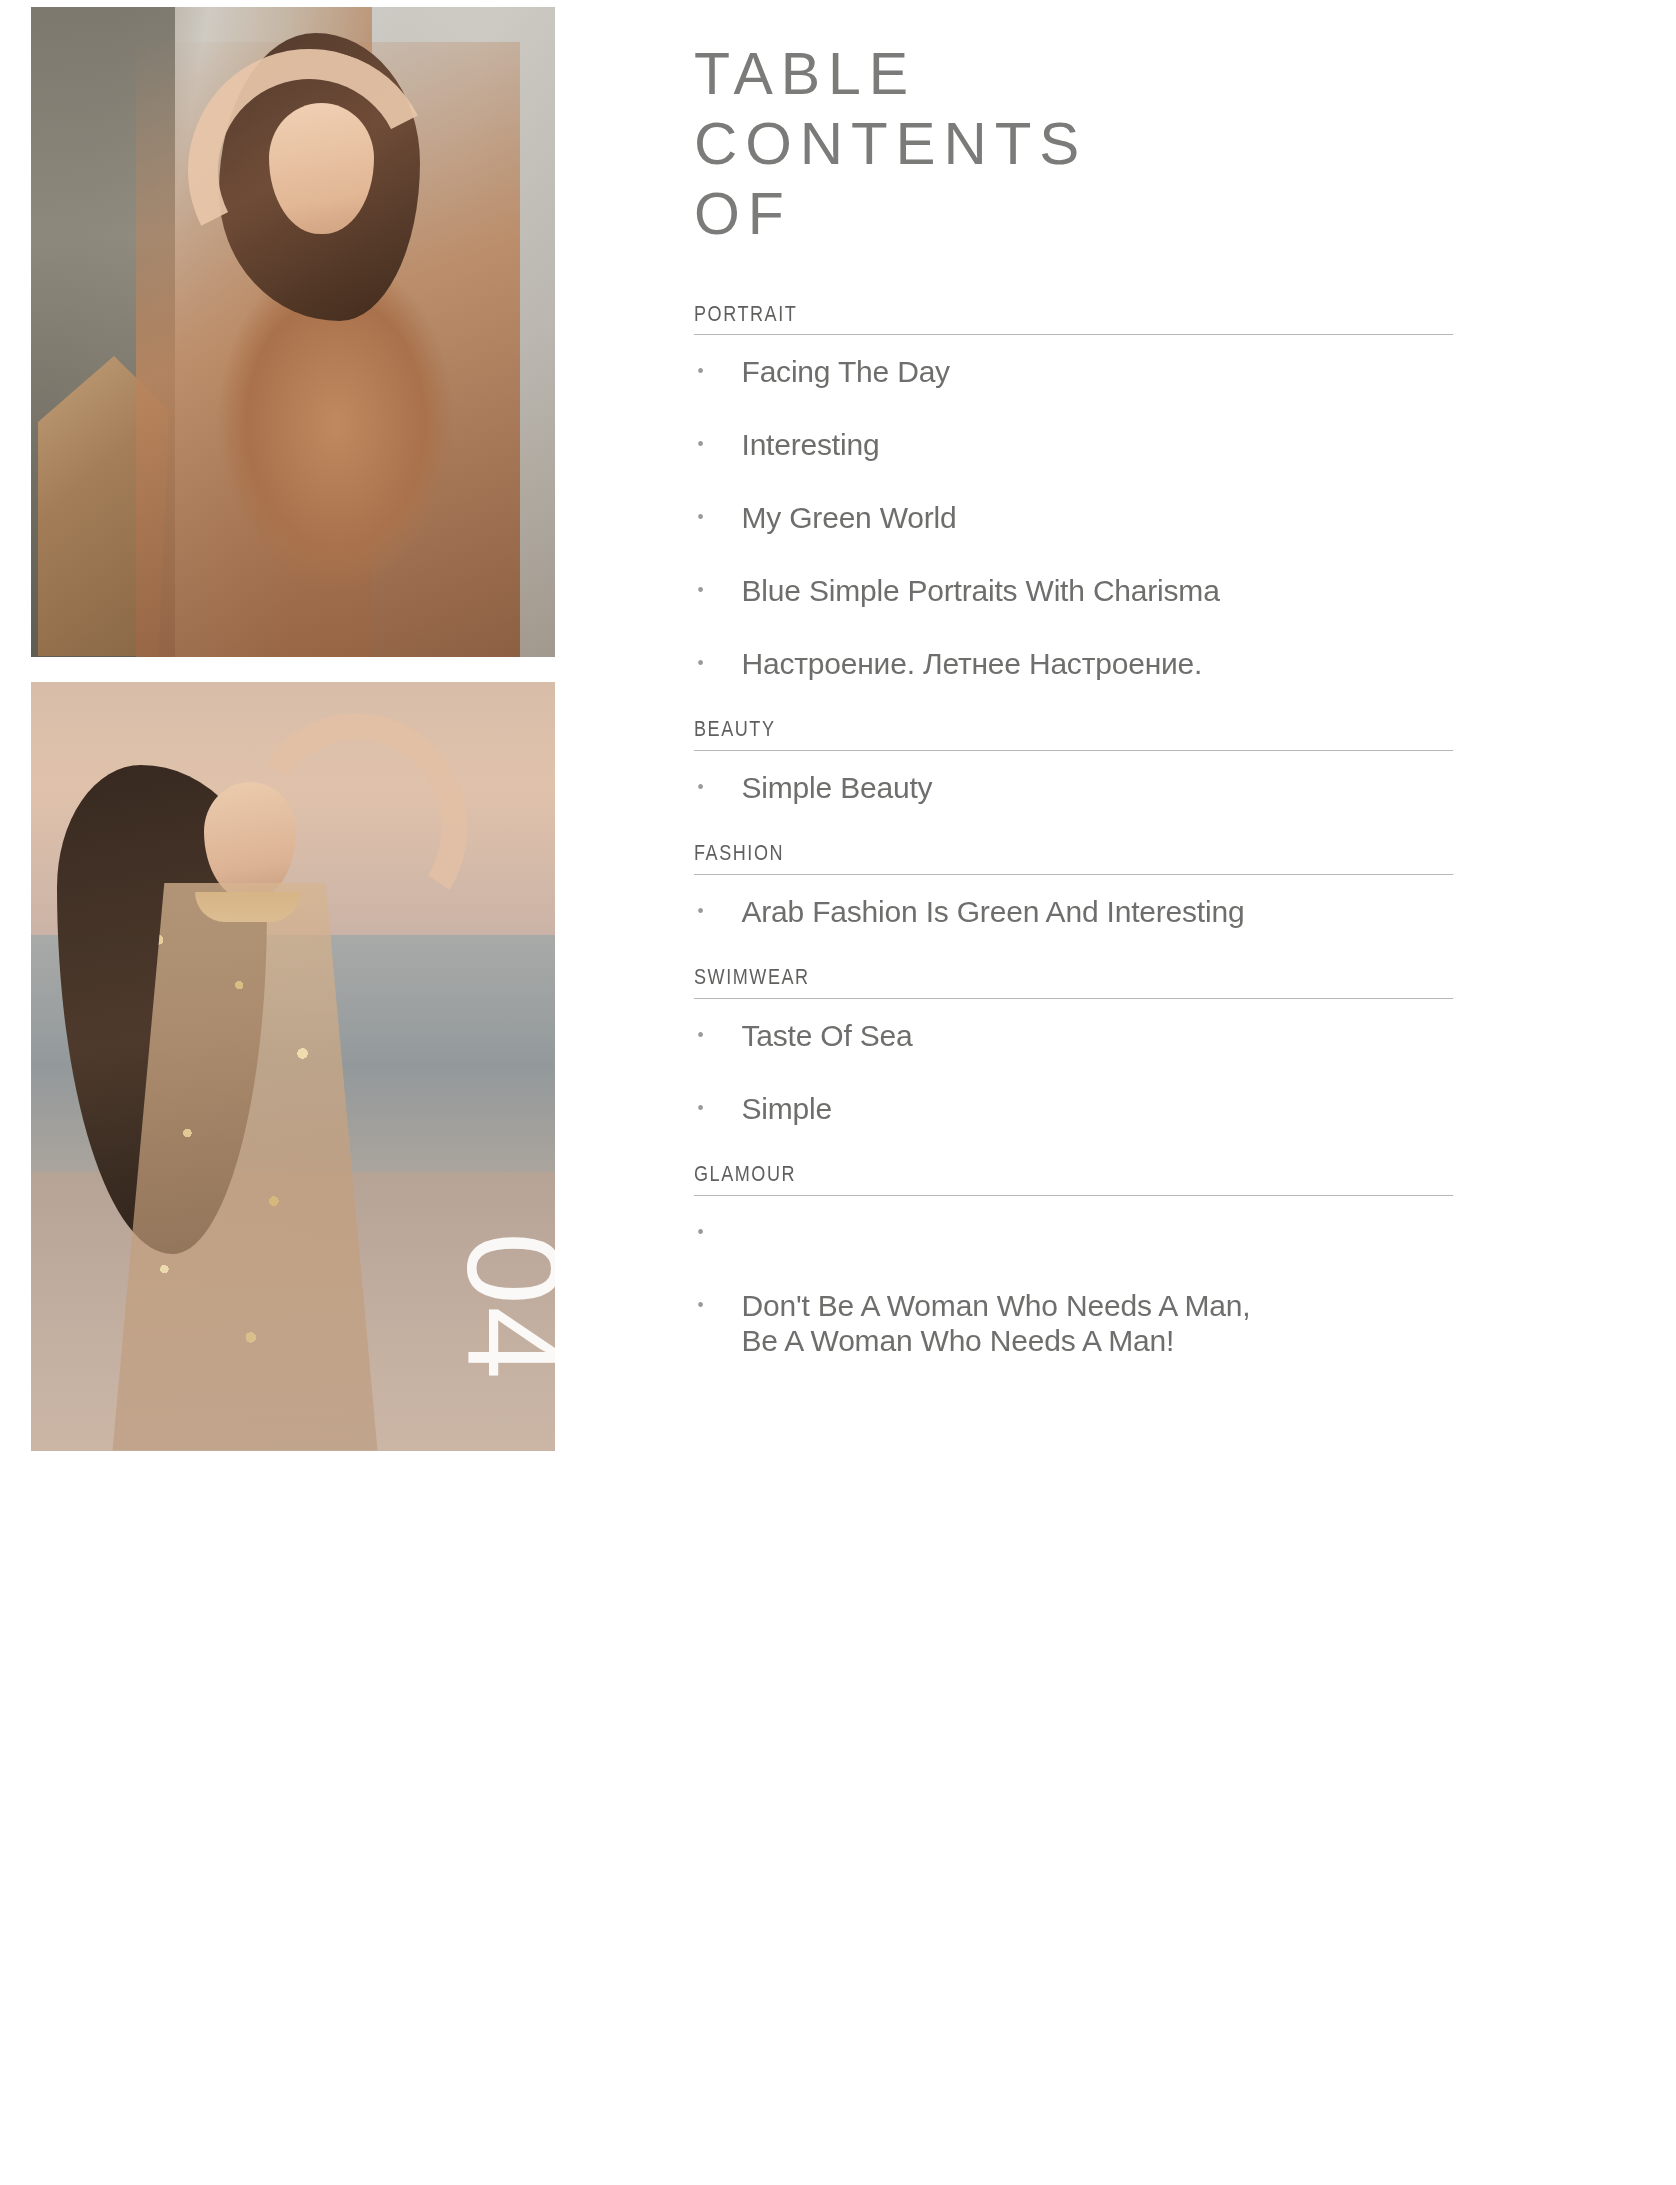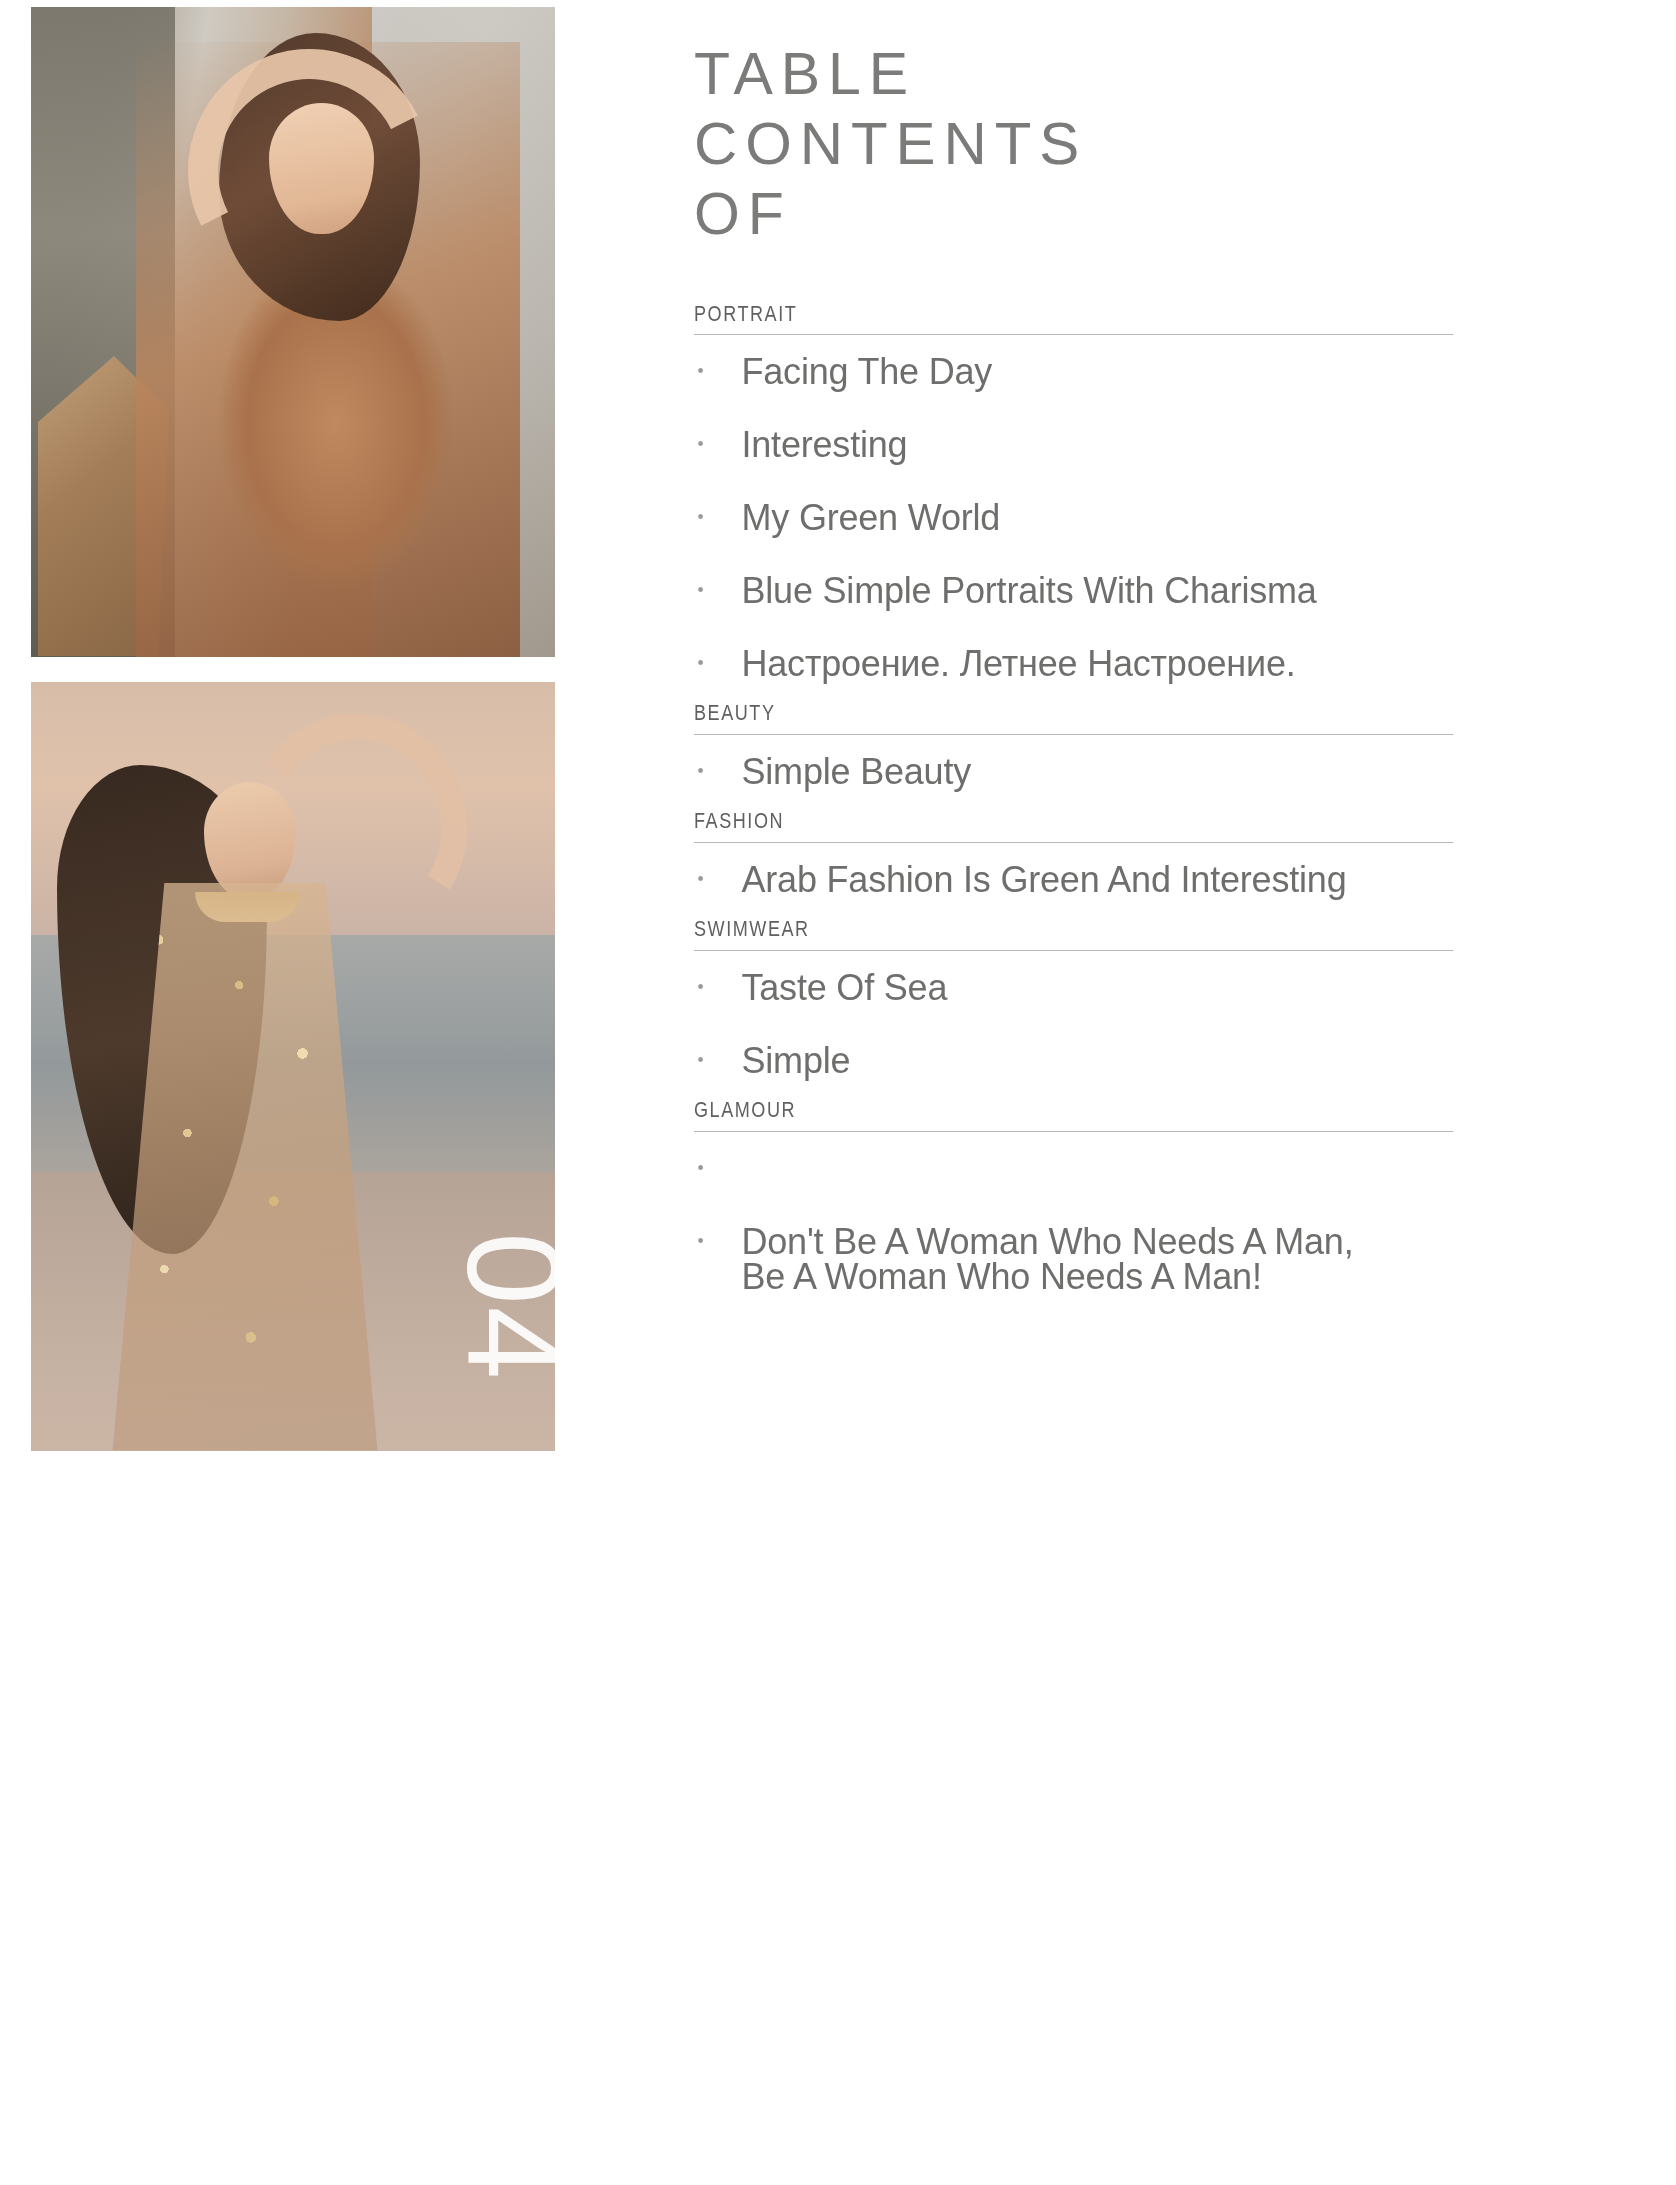--- a/index.html
+++ b/index.html
@@ -168,20 +168,21 @@
     font-size: 59px;
     letter-spacing: 7.9px;
     line-height: 1.18;
     margin-bottom: 51px;
   }
   .toc-title .line { display: block; white-space: nowrap; }
   .toc-title .line-3 { font-size: 60px; }
 
   .section {
     margin-bottom: 0;
+    margin-top: 16px;
   }
 
   .section-head {
     font-family: "Liberation Sans Narrow", "Liberation Sans", sans-serif;
     font-size: 22px;
     letter-spacing: 1.9px;
     color: #5f5f5e;
     font-weight: 400;
     padding-bottom: 7.9px;
     border-bottom: 1.2px solid #b9b7b3;
@@ -207,21 +208,21 @@
     width: 44px;
     flex: 0 0 44px;
     color: #9a9a97;
     font-size: 17.5px;
     line-height: 35px;
     text-align: left;
     padding-left: 3.5px;
   }
 
   .entry .entry-text {
-    font-size: 36px;
+    font-size: 30px;
     line-height: 35px;
     letter-spacing: -0.2px;
     color: #6e6e6c;
     font-weight: 400;
     white-space: pre-line;
   }
 </style>
 </head>
 <body>
 

